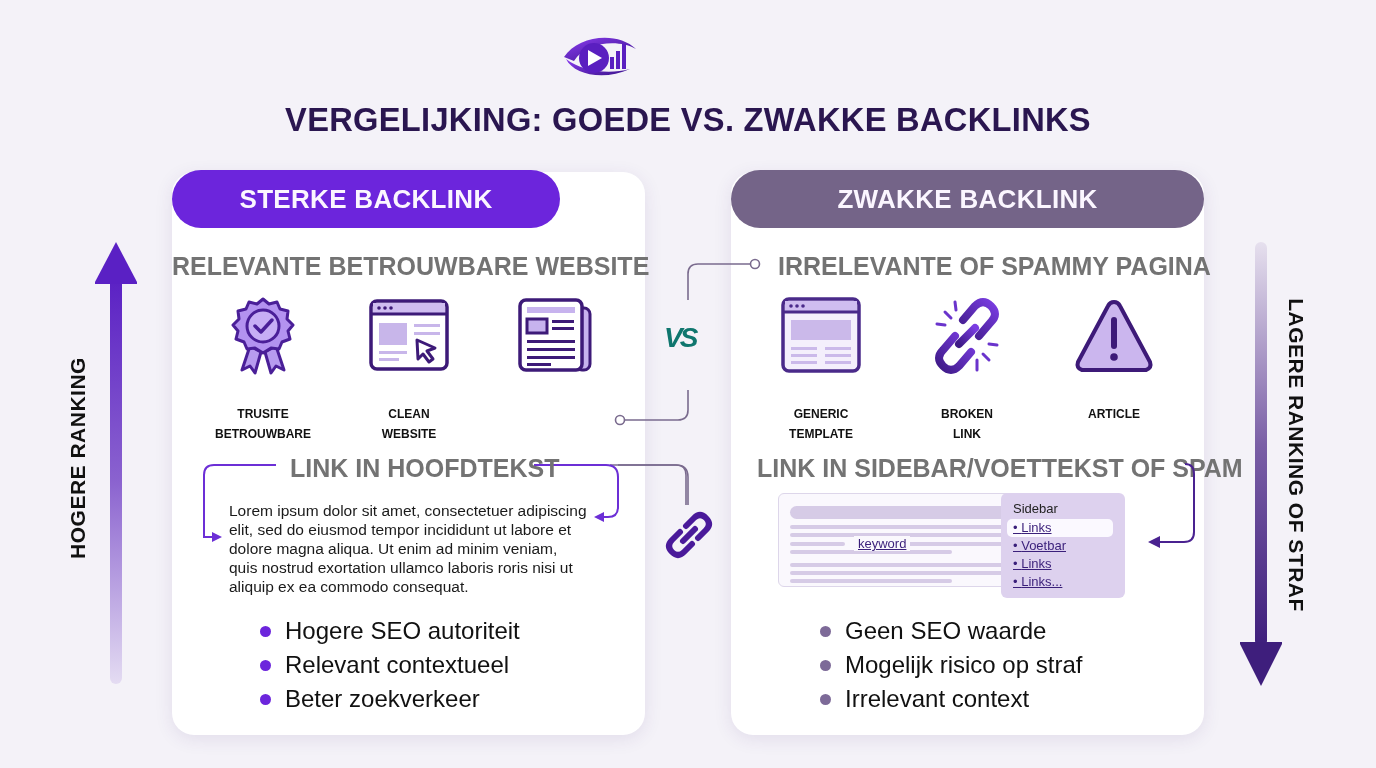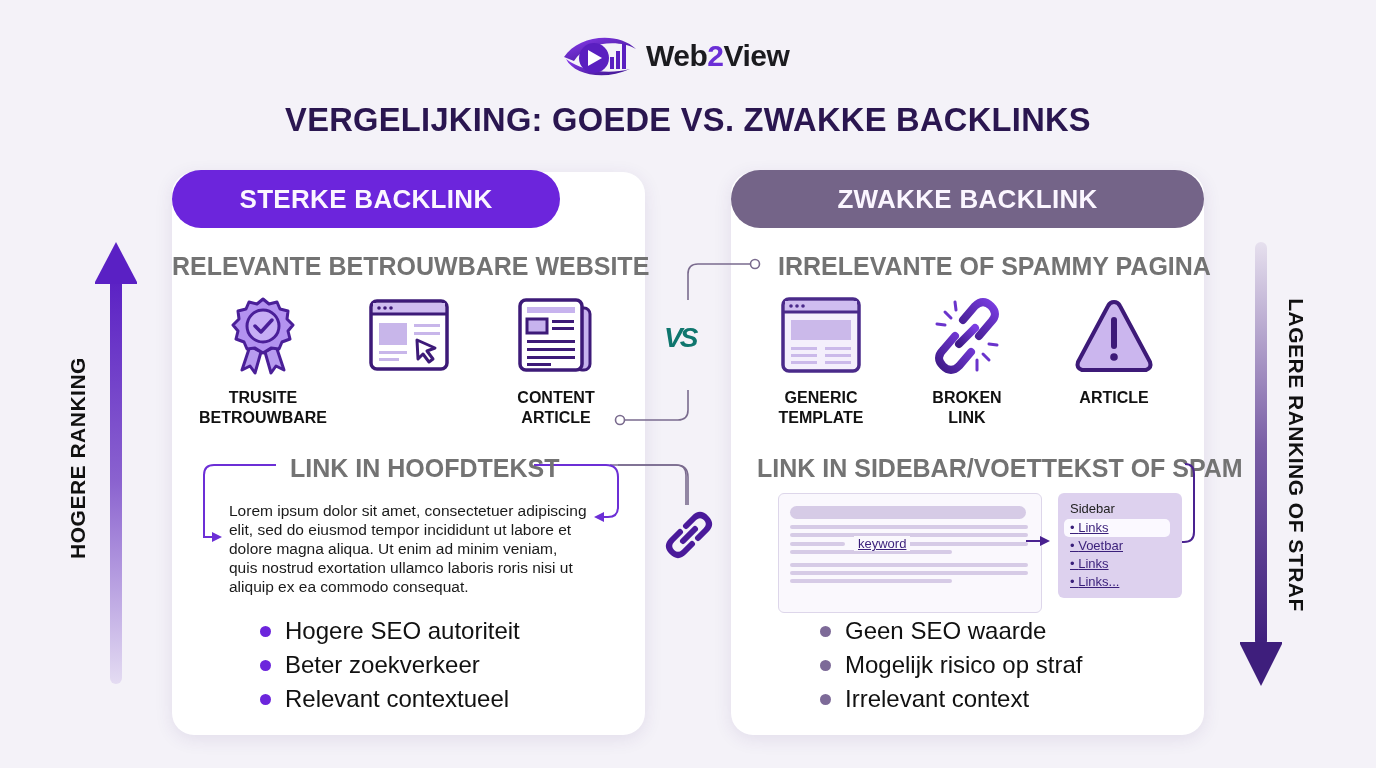--- a/index.html
+++ b/index.html
@@ -36,35 +36,35 @@
     height: 58px; border-radius: 29px; display: flex; align-items: center; justify-content: center;
     font-size: 26px; font-weight: 700; color: #fbf6ff; letter-spacing: 0.3px;
   }
   .pill-left { left: 172px; top: 170px; width: 388px; background: #6c25dc; }
   .pill-right { left: 731px; top: 170px; width: 473px; background: #746488; }
 
   .sec-title { font-size: 25px; font-weight: 700; color: #737373; white-space: nowrap; }
 
   .icon-col { width: 140px; text-align: center; }
   .icon-col svg { display: block; margin: 0 auto; }
-  .icon-label { font-size: 16px; font-weight: 700; color: #111; line-height: 20px; margin-top: 12px; }
+  .icon-label { font-size: 12px; font-weight: 700; color: #111; line-height: 20px; margin-top: 28px; }
 
   .lorem { font-size: 15.5px; line-height: 19px; color: #1a1a1a; margin-top: 8px; }
 
   .bullets { list-style: none; }
   .bullets li { font-size: 24px; line-height: 34px; color: #111; display: flex; align-items: center; }
   .bullets .dot { width: 11px; height: 11px; border-radius: 50%; margin-right: 14px; flex: 0 0 11px; }
 
   
   .vlabel { font-size: 21px; font-weight: 700; color: #111; white-space: nowrap; letter-spacing: 0.5px; }
 
   
-  .mockpage { left: 778px; top: 493px; width: 264px; height: 120px; background: #faf8fd; border: 1px solid #ddd6ea; border-radius: 6px; padding-left: 14px; }
+  .mockpage { left: 778px; top: 493px; width: 264px; height: 94px; background: #faf8fd; border: 1px solid #ddd6ea; border-radius: 6px; padding-left: 14px; }
   .bar { position: absolute; background: #d6cbe6; border-radius: 3px; height: 4px; }
-  .sidebar-box { left: 1058px; top: 493px; width: 124px; height: 105px; background: #ddd1ee; border-radius: 6px; padding: 8px 12px; }
+  .sidebar-box { left: 1001px; top: 493px; width: 124px; height: 105px; background: #ddd1ee; border-radius: 6px; padding: 8px 12px; }
   .sidebar-title { font-size: 13px; color: #222; margin-bottom: 3px; }
   .sidebar-link { font-size: 13px; line-height: 18px; color: #3a1f7a; text-decoration: underline; white-space: nowrap; }
   .sidebar-link.hl { background: #fbf9ff; border-radius: 5px; margin-left: -6px; padding-left: 6px; }
   .keyword { font-size: 13px; color: #3a1f7a; text-decoration: underline; background: #faf8fd; padding: 0 4px; }
 </style>
 </head>
 <body>
 
 <div class="abs logo">
   <svg width="80" height="50" viewBox="0 0 80 50">
@@ -75,21 +75,20 @@
       </linearGradient>
     </defs>
     <path d="M4 26 C18 4, 58 0, 76 18 C60 8, 26 10, 14 30 Z" fill="url(#lg1)"></path>
     <path d="M6 28 C14 44, 44 50, 70 38 C48 44, 22 40, 6 28 Z" fill="url(#lg1)"></path>
     <circle cx="34" cy="27" r="15" fill="#5a1fc0"></circle>
     <path d="M28 19 L42 27 L28 35 Z" fill="#fff"></path>
     <rect x="50" y="26" width="4" height="12" fill="#5a1fc0"></rect>
     <rect x="56" y="20" width="4" height="18" fill="#5a1fc0"></rect>
     <rect x="62" y="13" width="4" height="25" fill="#5a1fc0"></rect>
   </svg>
-  <div class="logo-text"><span>Web</span><span class="two">2</span><span>View</span></div>
 </div>
 
 <div class="abs main-title">VERGELIJKING: GOEDE VS. ZWAKKE BACKLINKS</div>
 
 <svg class="abs" style="left:95px; top:240px;" width="42" height="450" viewBox="0 0 42 450">
   <defs>
     <linearGradient id="upg" x1="0" y1="1" x2="0" y2="0">
       <stop offset="0" stop-color="#e4dcf2"></stop>
         <stop offset="0.5" stop-color="#8a62cf"></stop>
         <stop offset="1" stop-color="#5a20c4"></stop>
@@ -159,39 +158,39 @@
     <circle cx="12" cy="12" r="1.8" fill="#3d1a78"></circle>
       <circle cx="18" cy="12" r="1.8" fill="#3d1a78"></circle>
       <circle cx="24" cy="12" r="1.8" fill="#3d1a78"></circle>
     <rect x="12" y="27" width="28" height="22" fill="#c8b6ea"></rect>
     <rect x="47" y="28" width="26" height="3" fill="#c8b6ea"></rect>
     <rect x="47" y="36" width="26" height="3" fill="#c8b6ea"></rect>
     <rect x="12" y="55" width="28" height="3" fill="#c8b6ea"></rect>
     <rect x="12" y="62" width="20" height="3" fill="#c8b6ea"></rect>
     <path d="M50 44 L68 52 L60 55 L66 63 L62 66 L56 58 L51 63 Z" fill="#fff" stroke="#3d1a78" stroke-width="3" stroke-linejoin="round"></path>
   </svg>
+  <div class="icon-label">
+      <div>CLEAN</div>
+      <div>WEBSITE</div>
+    </div>
 </div>
 
 <div class="abs icon-col" style="left:486px; top:296px;">
   <svg width="84" height="80" viewBox="0 0 84 80">
     <rect x="62" y="12" width="14" height="62" rx="6" fill="#c7b3ee" stroke="#3d1a78" stroke-width="3"></rect>
     <rect x="6" y="4" width="62" height="70" rx="6" fill="#fff" stroke="#3d1a78" stroke-width="3.5"></rect>
     <rect x="13" y="11" width="48" height="6" fill="#c7b3ee"></rect>
     <rect x="13" y="23" width="20" height="14" fill="#c7b3ee" stroke="#3d1a78" stroke-width="3"></rect>
     <rect x="38" y="24" width="22" height="3" fill="#3d1a78"></rect>
     <rect x="38" y="31" width="22" height="3" fill="#3d1a78"></rect>
     <rect x="13" y="44" width="48" height="3" fill="#3d1a78"></rect>
     <rect x="13" y="52" width="48" height="3" fill="#3d1a78"></rect>
     <rect x="13" y="60" width="48" height="3" fill="#3d1a78"></rect>
     <rect x="13" y="67" width="24" height="3" fill="#3d1a78"></rect>
   </svg>
-  <div class="icon-label">
-      <div>CONTENT</div>
-      <div>ARTICLE</div>
-    </div>
 </div>
 
 <svg class="abs" style="left:196px; top:455px;" width="500" height="100" viewBox="0 0 500 100">
   <path d="M80 10 L18 10 Q8 10 8 20 L8 82 L20 82" fill="none" stroke="#6c2fd6" stroke-width="2"></path>
   <path d="M26 82 L16 77 L16 87 Z" fill="#6c2fd6"></path>
   <path d="M338 10 L410 10 Q422 10 422 22 L422 52 Q422 62 412 62 L404 62" fill="none" stroke="#6c2fd6" stroke-width="2"></path>
   <path d="M398 62 L408 57 L408 67 Z" fill="#6c2fd6"></path>
   <path d="M422 10 L480 10 Q490 10 490 20 L490 50" fill="none" stroke="#7a6b8e" stroke-width="1.6"></path>
 </svg>
 <div class="abs sec-title" style="left:290px; top:454px;">LINK IN HOOFDTEKST</div>
@@ -204,25 +203,25 @@
   <div>aliquip ex ea commodo consequat.</div>
 </div>
 
 <ul class="abs bullets" style="left:260px; top:614px;">
   <li>
       <span class="dot" style="background:#6c25dc;"></span>
       <span>Hogere SEO autoriteit</span>
     </li>
   <li>
       <span class="dot" style="background:#6c25dc;"></span>
+      <span>Relevant contextueel</span>
+    </li>
+  <li>
+      <span class="dot" style="background:#6c25dc;"></span>
       <span>Beter zoekverkeer</span>
-    </li>
-  <li>
-      <span class="dot" style="background:#6c25dc;"></span>
-      <span>Relevant contextueel</span>
     </li>
 </ul>
 
 <div class="abs sec-title" style="left:778px; top:252px;">IRRELEVANTE OF SPAMMY PAGINA</div>
 
 <div class="abs icon-col" style="left:751px; top:296px;">
   <svg width="84" height="80" viewBox="0 0 84 80">
     <rect x="4" y="3" width="76" height="72" rx="6" fill="#f4effc" stroke="#4a2a8a" stroke-width="3.5"></rect>
     <rect x="6" y="5" width="72" height="10" fill="#cfbdf0"></rect>
     <line x1="4" y1="16" x2="80" y2="16" stroke="#4a2a8a" stroke-width="3"></line>

